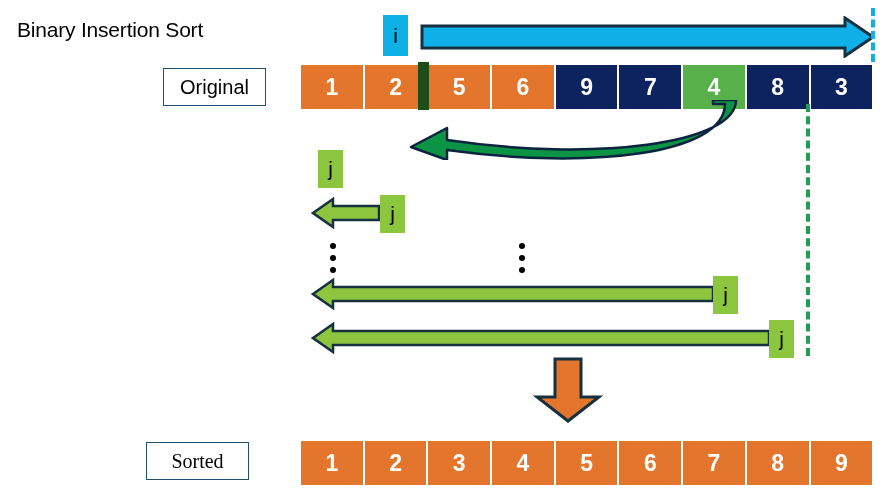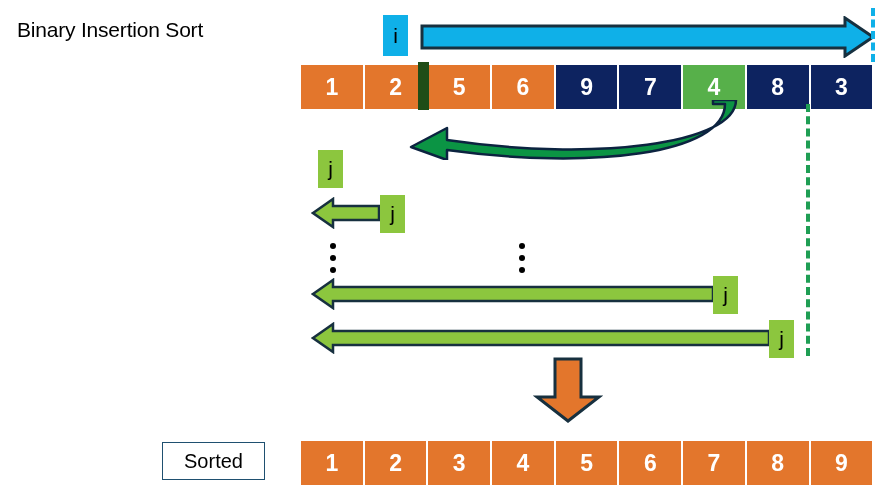--- a/index.html
+++ b/index.html
@@ -39,24 +39,25 @@
     justify-content: center;
     white-space: nowrap;
   }
   #label-original {
     left: 163px;
     top: 68px;
     width: 103px;
     height: 38px;
   }
   #label-sorted {
-    left: 162px;
+    left: 146px;
     top: 442px;
     width: 103px;
     height: 38px;
+    font-family: Liberation Serif, serif;
   }
   .array-row {
     position: absolute;
     left: 300px;
     display: flex;
   }
   #array-original { top: 64px; }
   #array-sorted   { top: 440px; }
   .cell {
     box-sizing: border-box;
@@ -185,20 +186,21 @@
   <div class="title">Binary Insertion Sort</div>
 
   <div id="i-label">i</div>
 
   <svg id="i-arrow" viewBox="0 0 455 42" preserveAspectRatio="none">
     <polygon points="2,10 425,10 425,2 453,21 425,40 425,32 2,32" fill="#0fb0e8" stroke="#17303f" stroke-width="3" stroke-linejoin="miter"></polygon>
   </svg>
 
   <div id="i-dashed"></div>
 
+  <div class="row-label" id="label-original">Original</div>
 
   <div class="array-row" id="array-original">
     <div class="cell orange">1</div>
     <div class="cell orange">2</div>
     <div class="cell orange">5</div>
     <div class="cell orange">6</div>
     <div class="cell navy">9</div>
     <div class="cell navy">7</div>
     <div class="cell green">4</div>
     <div class="cell navy">8</div>

